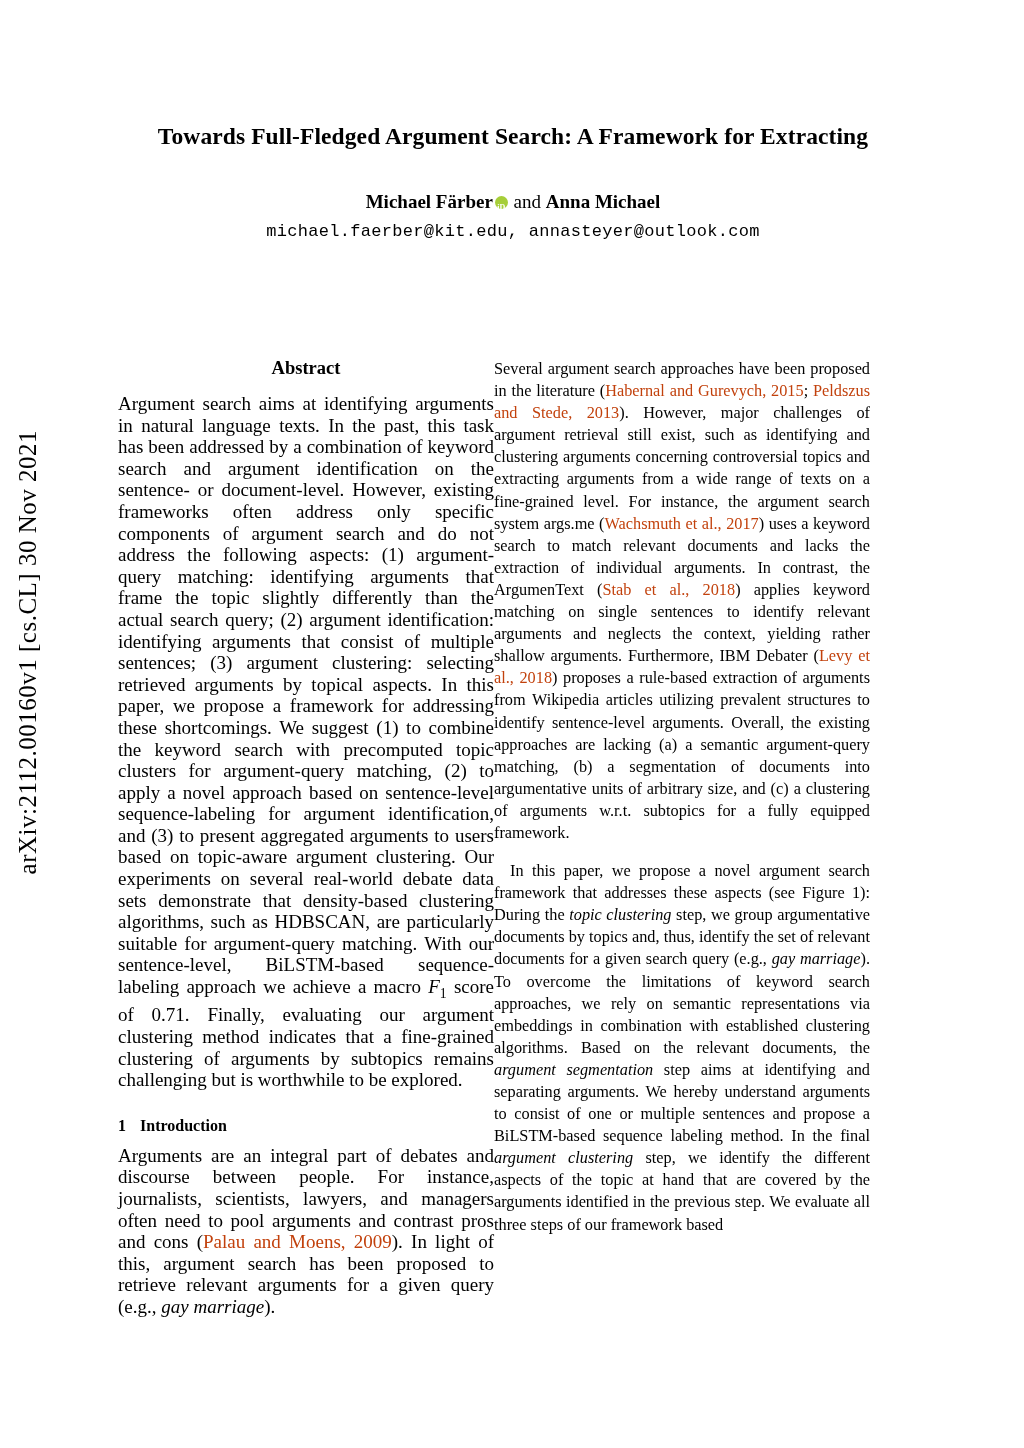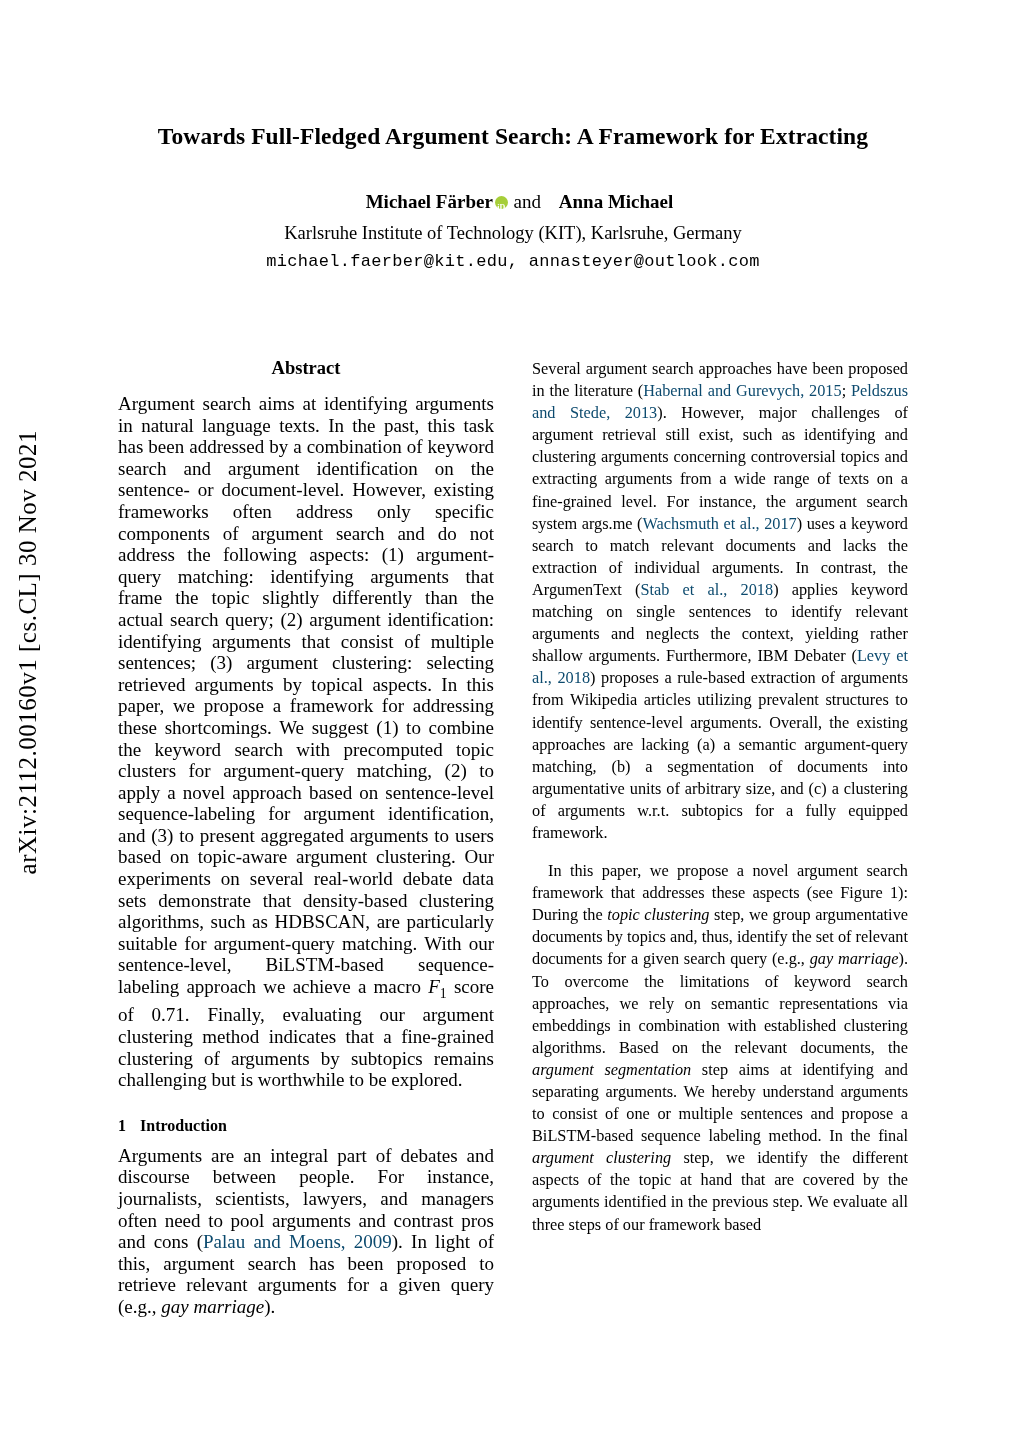--- a/index.html
+++ b/index.html
@@ -48,21 +48,20 @@
   }
 
   .authors {
     margin-top: 36px;
     text-align: center;
     font-size: 19px;
     line-height: 28px;
   }
   .authors .name {
     font-weight: bold;
-    margin-left: 13px;
   }
   .orcid {
     display: inline-block;
     width: 13px;
     height: 13px;
     border-radius: 50%;
     background: #a6ce39;
     position: relative;
     top: 1px;
     margin-left: 2px;
@@ -93,21 +92,20 @@
     font-size: 17px;
     letter-spacing: 0.3px;
   }
 
   .columns {
     position: absolute;
     top: 358px;
     left: 0;
     width: 790px;
     display: flex;
-    gap: 38px;
   }
   .col {
     width: 376px;
   }
 
   .abstract-head {
     text-align: center;
     font-weight: bold;
     font-size: 18.5px;
     margin-bottom: 14px;
@@ -131,21 +129,21 @@
     font-weight: bold;
     font-size: 16px;
     margin: 26px 0 10px 0;
   }
   .section-head .num {
     display: inline-block;
     min-width: 22px;
   }
 
   a.cite {
-    color: #0c4a6e;
+    color: #c2410c;
     text-decoration: none;
   }
   .it { font-style: italic; }
   sub { font-size: 0.72em; }
 </style>
 </head>
 <body>
 
 <div class="arxiv-stamp">arXiv:2112.00160v1  [cs.CL]  30 Nov 2021</div>
 
@@ -154,21 +152,20 @@
   <div class="title">
     <span>Towards Full-Fledged Argument Search: A Framework for Extracting</span><br>
   </div>
 
   <div class="authors">
     <span class="name">Michael Färber</span><span class="orcid"></span>
     <span>and</span>
     <span class="name">Anna Michael</span>
   </div>
 
-  <div class="affil">Karlsruhe Institute of Technology (KIT), Karlsruhe, Germany</div>
   <div class="emails">michael.faerber@kit.edu, annasteyer@outlook.com</div>
 
   <div class="columns">
 
     <div class="col abs-col">
       <div class="abstract-head">Abstract</div>
       <p class="body"><span>Argument search aims at identifying arguments in natural language texts. In the past, this task has been addressed by a combination of keyword search and argument identification on the sentence- or document-level. However, existing frameworks often address only specific components of argument search and do not address the following aspects: (1) argument-query matching: identifying arguments that frame the topic slightly differently than the actual search query; (2) argument identification: identifying arguments that consist of multiple sentences; (3) argument clustering: selecting retrieved arguments by topical aspects. In this paper, we propose a framework for addressing these shortcomings. We suggest (1) to combine the keyword search with precomputed topic clusters for argument-query matching, (2) to apply a novel approach based on sentence-level sequence-labeling for argument identification, and (3) to present aggregated arguments to users based on topic-aware argument clustering. Our experiments on several real-world debate data sets demonstrate that density-based clustering algorithms, such as HDBSCAN, are particularly suitable for argument-query matching. With our sentence-level, BiLSTM-based sequence-labeling approach we achieve a macro <span class="it">F</span><sub>1</sub> score of 0.71. Finally, evaluating our argument clustering method indicates that a fine-grained clustering of arguments by subtopics remains challenging but is worthwhile to be explored.</span></p>
 
       <div class="section-head">
         <span class="num">1</span><span>Introduction</span>

